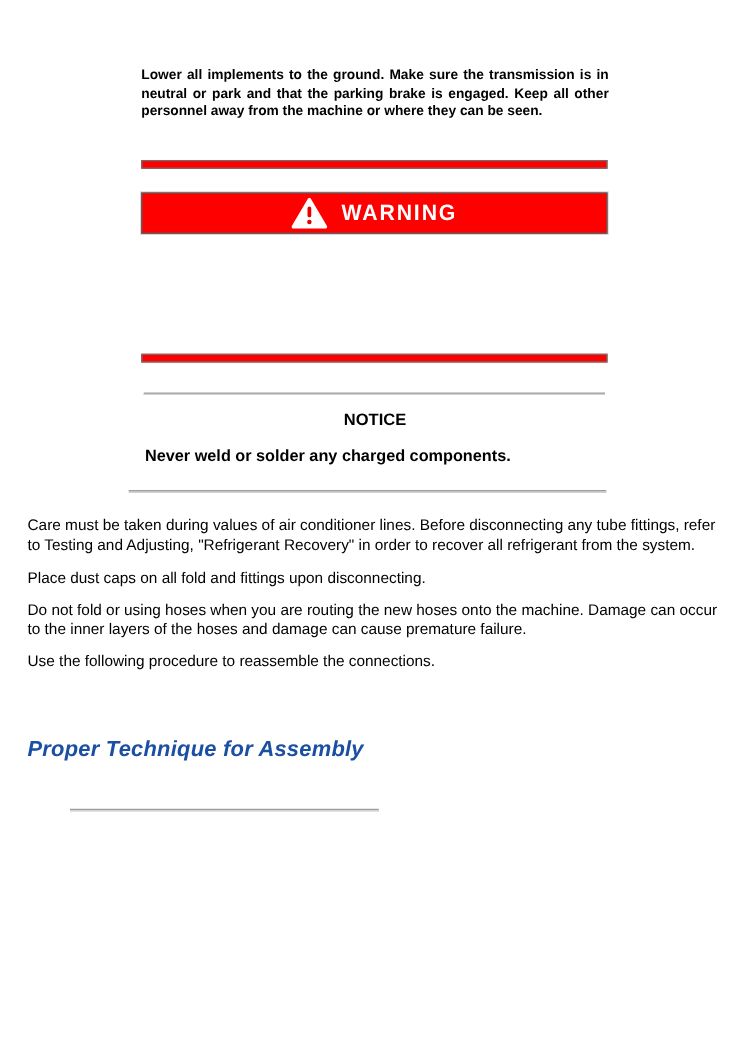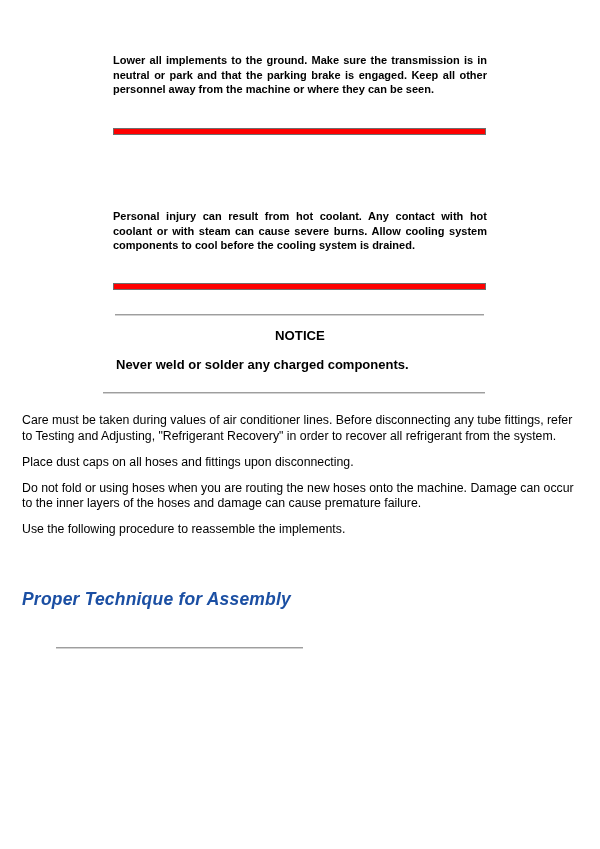--- a/index.html
+++ b/index.html
@@ -114,37 +114,46 @@
 </style>
 </head>
 <body>
 
 <div id="page">
 
   <p id="intro-para" class="bold-para">Lower all implements to the ground. Make sure the transmission is in neutral or park and that the parking brake is engaged. Keep all other personnel away from the machine or where they can be seen.</p>
 
   <div id="red-bar-top" class="red-bar"></div>
 
+  <div id="warning-banner">
+    <span>
+      <svg class="warn-icon" width="29" height="26" viewBox="0 0 29 26" aria-hidden="true">
+        <path d="M14.5 1.5 L27.5 23.5 L1.5 23.5 Z" fill="#ffffff" stroke="#ffffff" stroke-width="2.5" stroke-linejoin="round"></path>
+        <rect x="13" y="7.2" width="3" height="8.6" rx="1.5" fill="#e60000"></rect>
+        <circle cx="14.5" cy="19.6" r="1.8" fill="#e60000"></circle>
+      </svg>
+    </span>
+    <span class="banner-label">WARNING</span>
+  </div>
 
-  <p id="warning-para" class="bold-para">Personal injury can result from hot coolant. Any contact with hot coolant or with steam can cause severe burns. Allow cooling system components to cool before the cooling system is drained.</p>
 
   <div id="red-bar-bottom" class="red-bar"></div>
 
   <div id="notice-rule-top" class="rule"></div>
 
   <p id="notice-title">NOTICE</p>
 
   <p id="notice-text">Never weld or solder any charged components.</p>
 
   <div id="notice-rule-bottom" class="rule"></div>
 
   <div id="body-text">
     <p>Care must be taken during values of air conditioner lines. Before disconnecting any tube fittings, refer to Testing and Adjusting, "Refrigerant Recovery" in order to recover all refrigerant from the system.</p>
-    <p>Place dust caps on all hoses and fittings upon disconnecting.</p>
+    <p>Place dust caps on all fold and fittings upon disconnecting.</p>
     <p>Do not fold or using hoses when you are routing the new hoses onto the machine. Damage can occur to the inner layers of the hoses and damage can cause premature failure.</p>
-    <p>Use the following procedure to reassemble the implements.</p>
+    <p>Use the following procedure to reassemble the connections.</p>
   </div>
 
   <h1 id="section-heading">Proper Technique for Assembly</h1>
 
   <div id="bottom-rule" class="rule"></div>
 
 </div>
 
 </body></html>

